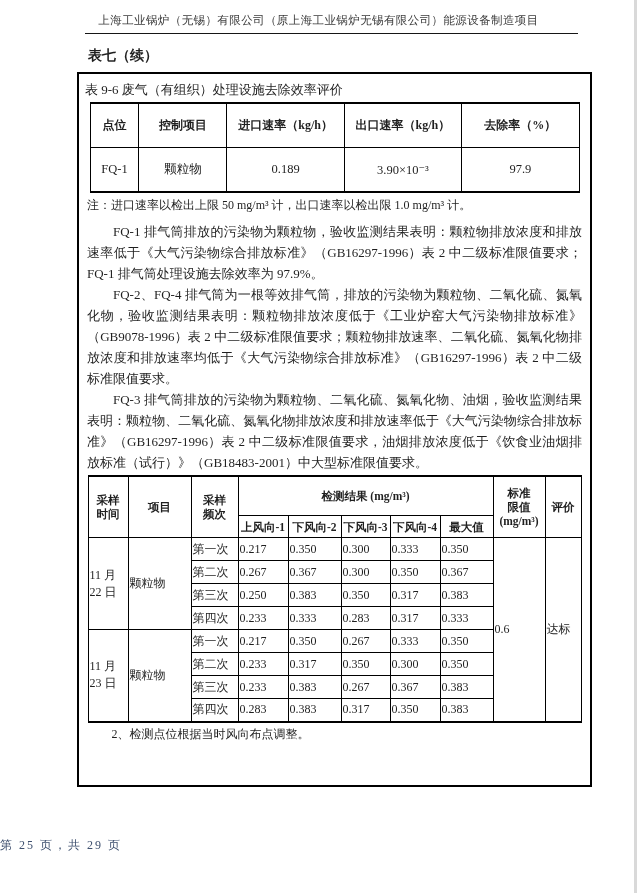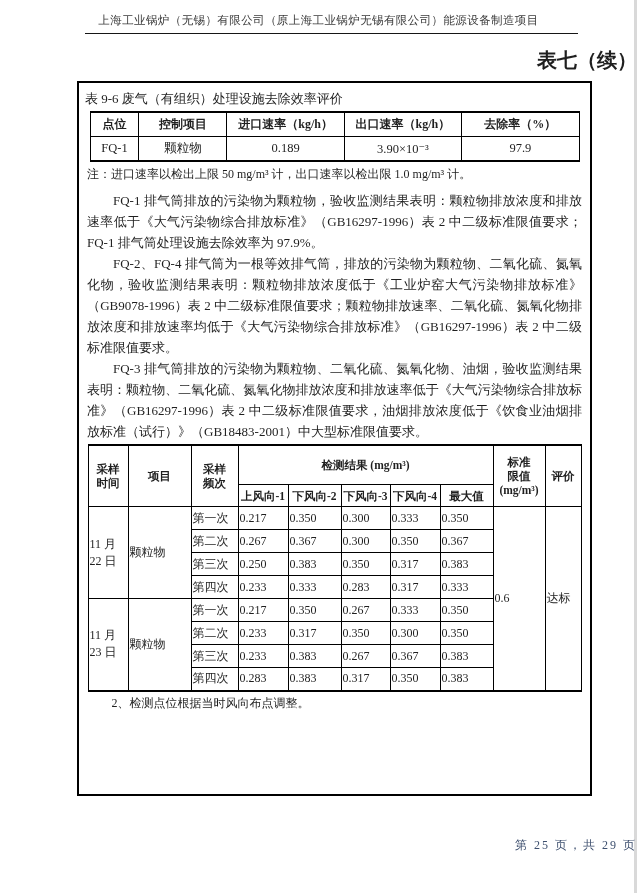--- a/index.html
+++ b/index.html
@@ -4,42 +4,42 @@
 <style>
   * { box-sizing: border-box; }
   html,body { margin:0; padding:0; }
   body {
     width:637px; height:893px; background:#ffffff; overflow:hidden; position:relative;
     font-family:"Liberation Serif","DejaVu Serif",serif; color:#1f1f1f;
   }
   .edge-strip { position:absolute; top:0; right:0; width:3px; height:893px; background:#d9d9d9; }
   .doc-header { padding-top:13px; text-align:center; font-size:11.5px; color:#3b3b3b; letter-spacing:0.4px; }
   .header-rule { margin:5px 59px 0 85px; border-bottom:1.6px solid #161616; height:0; }
-  .section-title { margin:13px 0 7px 88px; font-size:20px; font-weight:bold;text-align:right; }
+  .section-title { margin:13px 0 7px 88px; font-size:14px; font-weight:bold; }
   .outer-box { margin-left:77px; width:515px; height:715px; border:2px solid #000; padding:5px 6px; }
   .tbl-title { font-size:13px; margin:2px 0 3px; }
   table { border-collapse:collapse; }
   .t96 { width:490px; margin:0 auto; font-size:12.5px; text-align:center;
          border-top:2px solid #000; border-bottom:2px solid #000; }
-  .t96 th,.t96 td { border:1px solid #000; padding:3px 2px; }
+  .t96 th,.t96 td { border:1px solid #000; padding:13px 2px; }
   .t96 th { font-weight:bold; font-size:12px; }
   .t96-note { font-size:12px; margin:4px 2px 8px; }
   .para { font-size:13px; line-height:20.8px; text-align:justify; text-indent:2em; margin:1px 2px; }
   .t77-title { margin-top:9px; }
   .t77 { width:493px; margin:0 auto; font-size:12px; table-layout:fixed;
          border-top:2px solid #000; border-bottom:2px solid #000; }
   .t77 th,.t77 td { border:1px solid #000; padding:1px; overflow:hidden; vertical-align:middle; }
   .t77 th { font-weight:bold; font-size:11.5px; line-height:14px; }
   .t77 thead tr.hrow1 th { height:40px; }
   .t77 thead tr.hrow2 th { height:22px; }
   .t77 tbody td { height:23px; }
   .pre { white-space:pre-line; }
   .t77-notes { font-size:12px; margin:3px 2px 0; line-height:17.5px; }
   .note-2 { padding-left:2.05em; }
-  .page-footer { position:absolute; left:0; width:637px; top:837px; text-align:right;
+  .page-footer { position:absolute; left:0; width:637px; top:837px; text-align:left;
                  font-size:12px; color:#3d4f6e; letter-spacing:2px; }
 </style>
 </head>
 <body>
 
 <div class="edge-strip"></div>
 
 <div class="doc-header">上海工业锅炉（无锡）有限公司（原上海工业锅炉无锡有限公司）能源设备制造项目</div>
 <div class="header-rule"></div>
 

